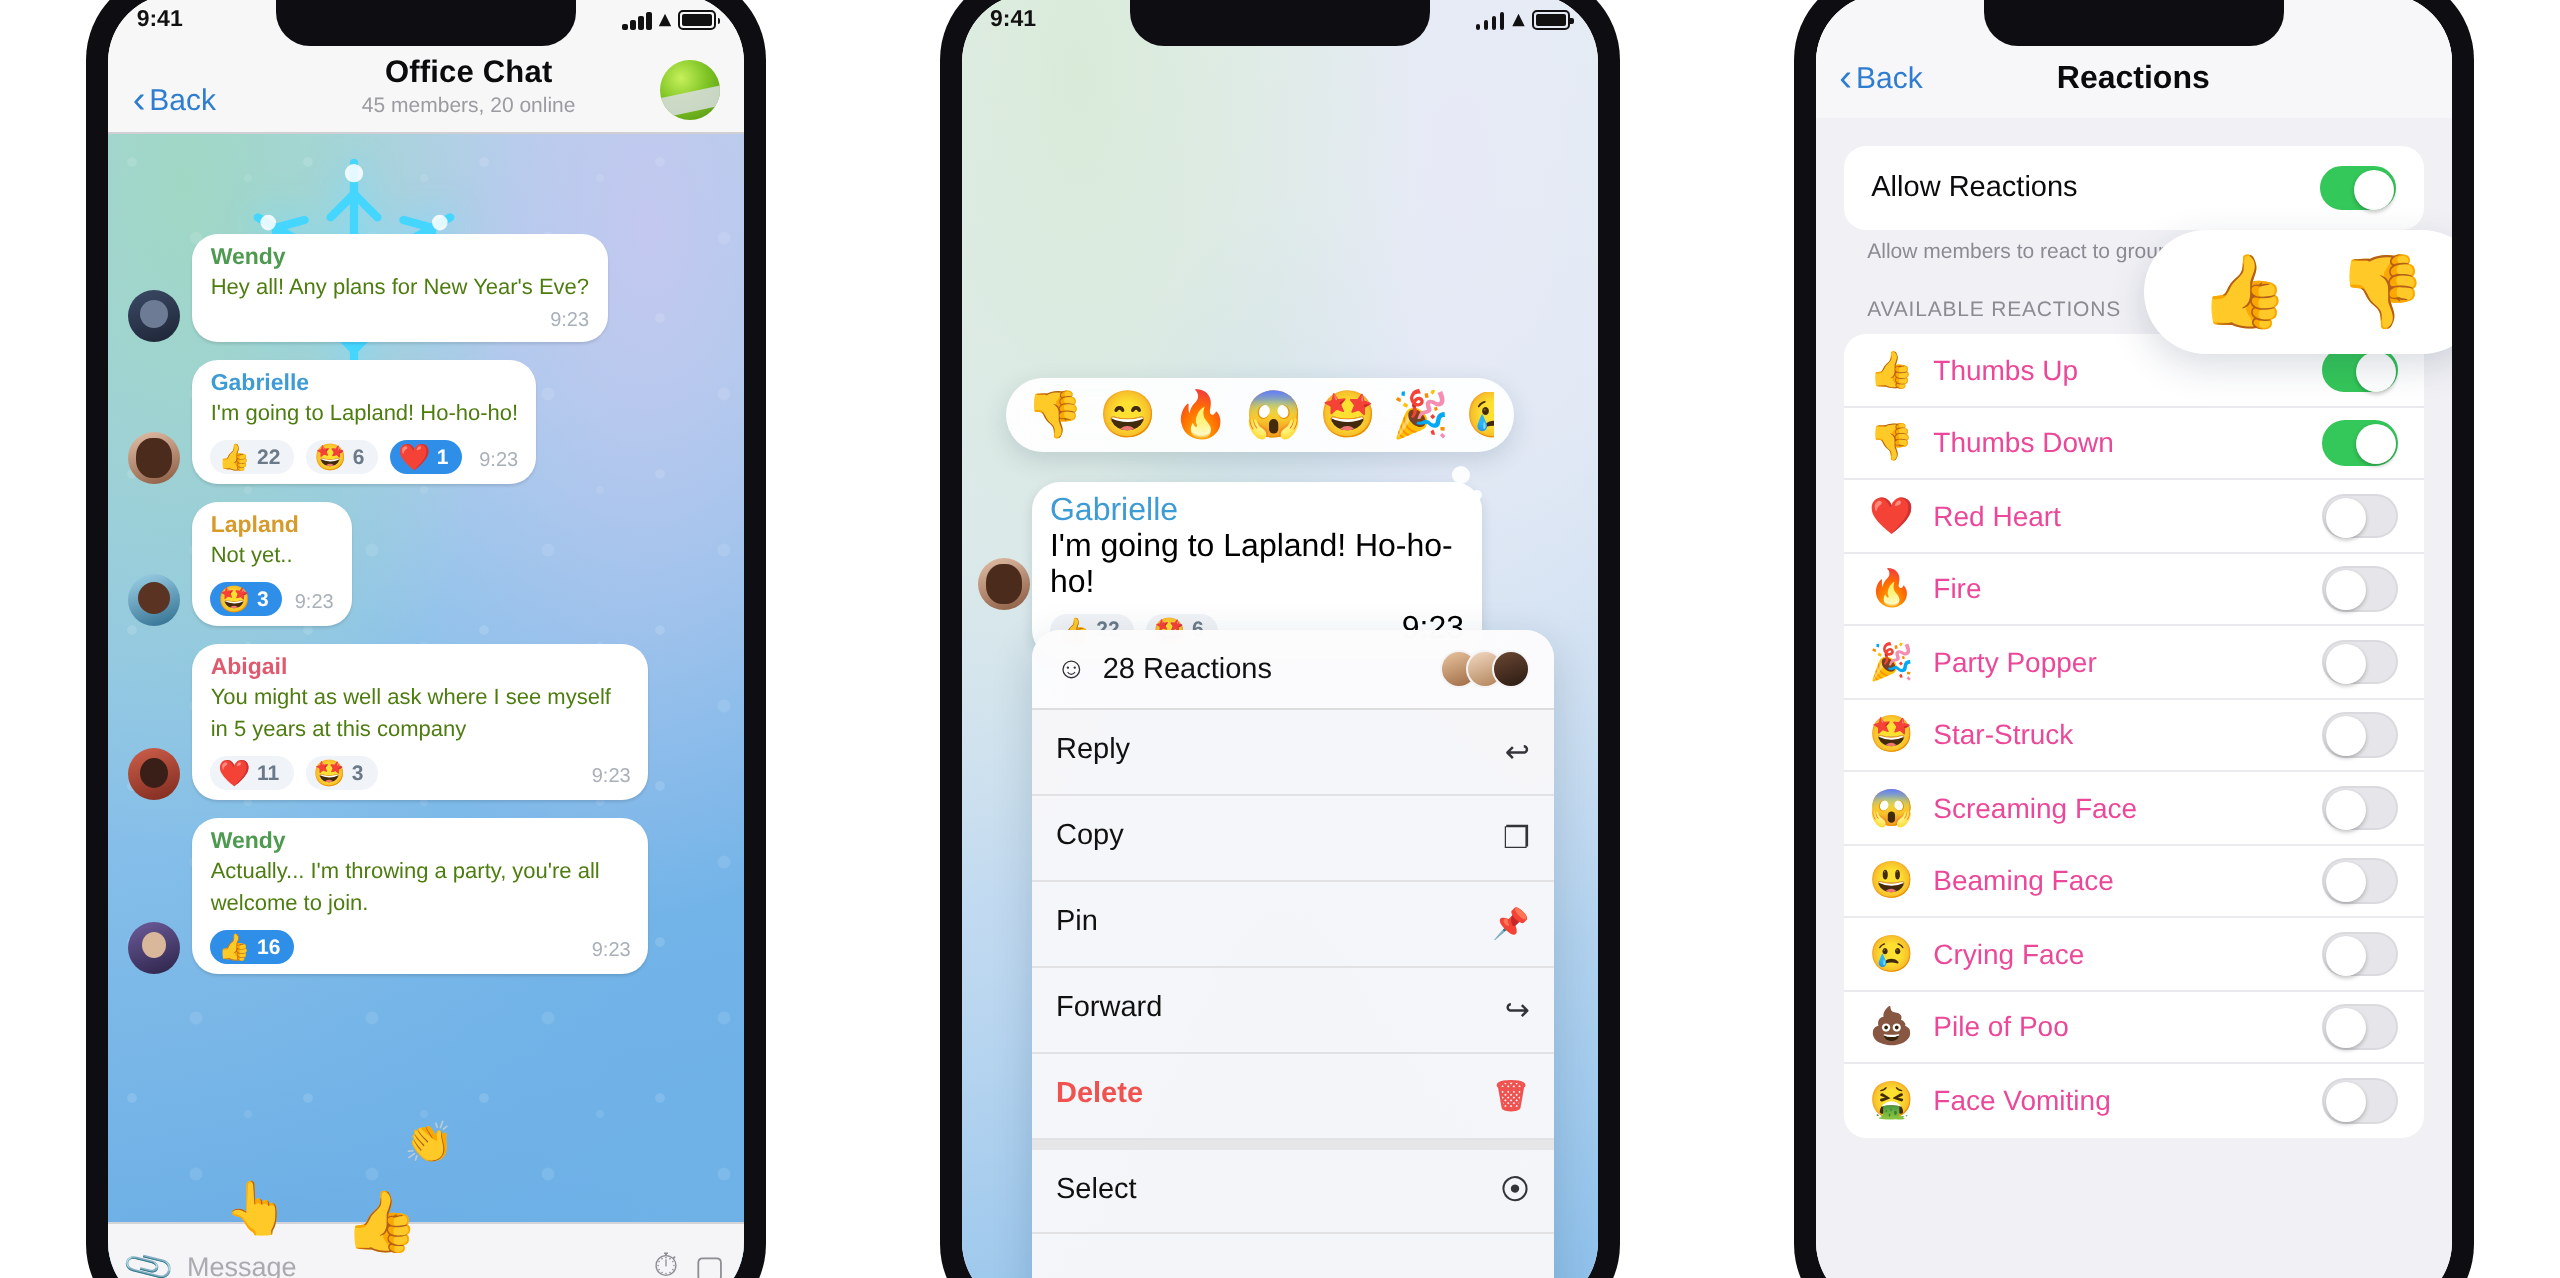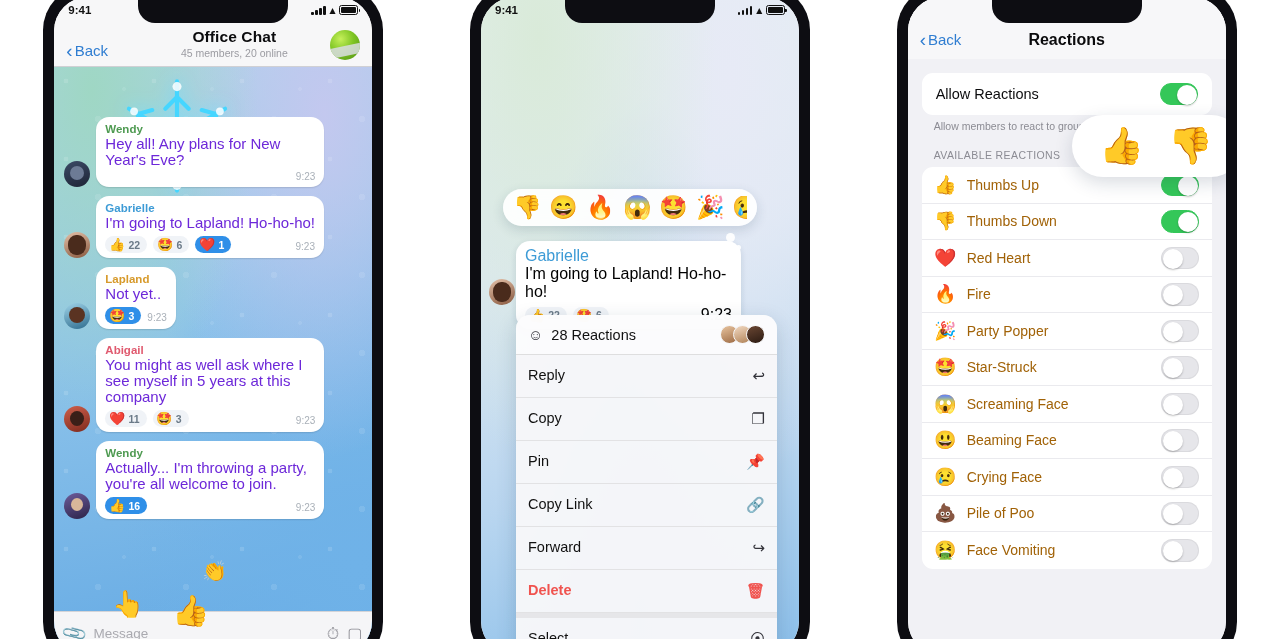--- a/index.html
+++ b/index.html
@@ -146,21 +146,21 @@
 
   .bubble {
     background:#ffffff; border-radius:13px;
     padding:6px 9px 5px 9px;
     max-width:228px;
     box-shadow: 0 1px 1.5px rgba(0,0,0,.12);
     position:relative;
   }
   .bubble .sender { font-size:11.5px; font-weight:bold; margin-bottom:1px; }
   .s-wendy{color:#4e9a51}.s-gab{color:#3d9bd6}.s-rob{color:#d79a2b}.s-abi{color:#e05a6f}
-  .bubble .text { font-size:15px; line-height:16px; color:#6d28d9; }
+  .bubble .text { font-size:11px; line-height:16px; color:#4d7c0f; }
   .bubble .time { font-size:10px; color:#a9b0b8; float:right; margin:3px 0 0 8px; }
   .reacts { display:flex; gap:6px; margin-top:5px; align-items:center; }
   .pill {
     display:flex; align-items:center; gap:3px;
     background:#f0f3f7; border-radius:11px;
     padding:2px 7px 2px 4px; font-size:10.5px; color:#6b7a88; font-weight:bold;
   }
   .pill .em { font-size:13px; line-height:1; }
   .pill.active { background:#2f8fe8; color:#fff; }
   .clearfix::after{content:'';display:block;clear:both;}
@@ -269,21 +269,21 @@
     font-size:10.5px; color:#8b8b93; letter-spacing:.4px;
   }
   .card.list { top:170px; overflow:hidden; }
   .lrow {
     display:flex; align-items:center; gap:11px;
     height:36.5px; padding:0 13px 0 13px;
     border-bottom:.5px solid #eaeaee;
   }
   .lrow:last-child { border-bottom:none; }
   .lrow .em { font-size:18px; width:21px; text-align:center; line-height:1; }
-  .lrow .nm { flex:1; font-size:14px; color:#a16207; }
+  .lrow .nm { flex:1; font-size:14px; color:#ec4899; }
 
   .sw {
     width:38px; height:22.5px; border-radius:12px;
     background:#e6e6ea; position:relative; flex:0 0 auto;
     border:.5px solid rgba(0,0,0,.05);
   }
   .sw.on { background:#34c759; border-color:#34c759; }
   .sw b {
     position:absolute; top:1px; left:1px;
     width:20px; height:20px; border-radius:50%; background:#fff;
@@ -524,24 +524,20 @@
         </div>
         <div class="ctx-item">
           <span class="lbl">Copy</span>
           <span class="gl">❐</span>
         </div>
         <div class="ctx-item">
           <span class="lbl">Pin</span>
           <span class="gl">📌</span>
         </div>
         <div class="ctx-item">
-          <span class="lbl">Copy Link</span>
-          <span class="gl">🔗</span>
-        </div>
-        <div class="ctx-item">
           <span class="lbl">Forward</span>
           <span class="gl">↪</span>
         </div>
         <div class="ctx-item danger">
           <span class="lbl">Delete</span>
           <span class="gl">🗑</span>
         </div>
         <div class="ctx-item gap">
           <span class="lbl">Select</span>
           <span class="gl">⦿</span>

